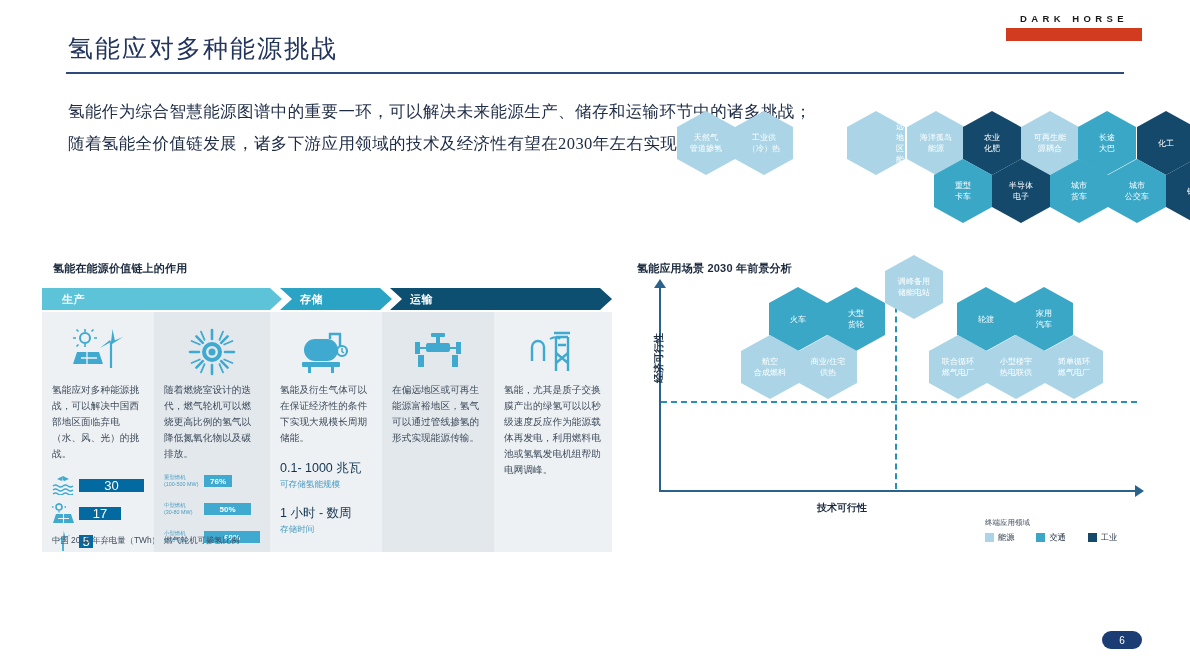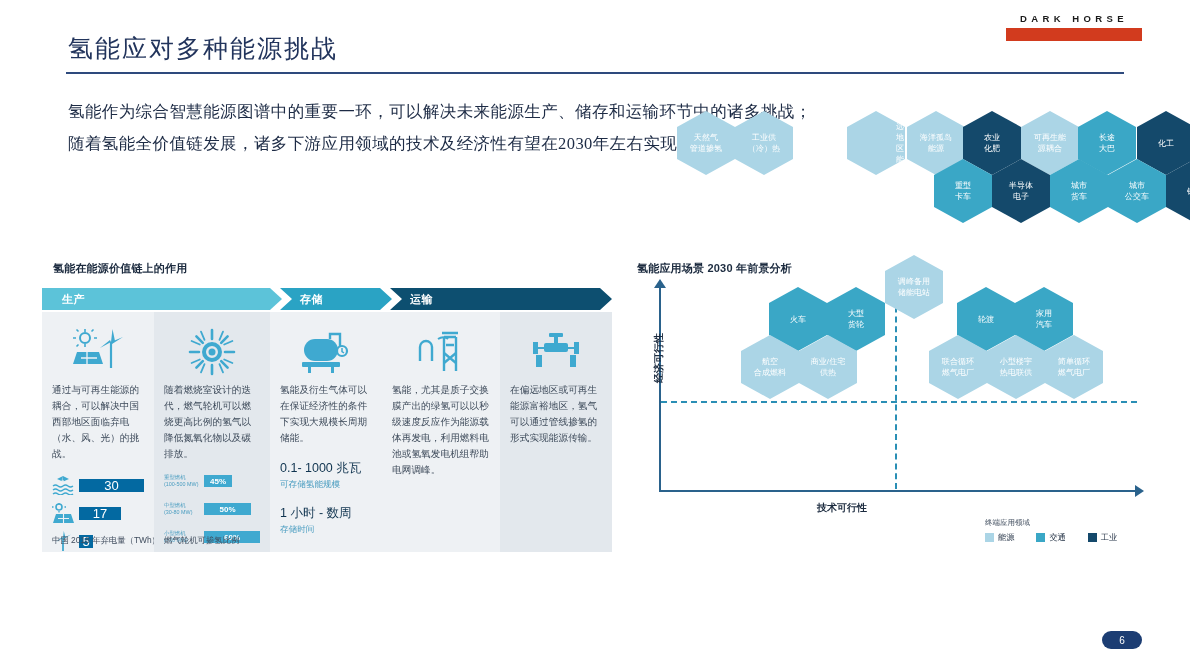--- a/index.html
+++ b/index.html
@@ -203,21 +203,21 @@
           <g fill="#3fa9d0">
             <circle cx="14" cy="10" r="5" fill="none" stroke="#3fa9d0" stroke-width="2"></circle>
             <path d="M14 1v3M14 16v3M5 10H2M26 10h-3M7.5 3.5L5.5 1.5M20.5 3.5l2-2M7.5 16.5l-2 2" stroke="#3fa9d0" stroke-width="1.6" fill="none"></path>
             <path d="M6 24h22l4 12H2z"></path>
             <path d="M16 24v12M10 30h16" stroke="#eef1f4" stroke-width="1.3"></path>
             <path d="M40 40V14" stroke="#3fa9d0" stroke-width="2.2"></path>
             <path d="M40 14l1.5-13 2.5 12zM40 14l12-5-11 7zM40 14l-11 6 10-8z"></path>
           </g>
         </svg>
       </div>
-      <div class="ptext">通过与可再生能源的耦合，可以解决中国西部地区面临弃电（水、风、光）的挑战。</div>
+      <div class="ptext">氢能应对多种能源挑战，可以解决中国西部地区面临弃电（水、风、光）的挑战。</div>
       <div class="bars1">
         <div class="bar-row">
           <div class="bar-ico">
             <svg width="22" height="20" viewBox="0 0 22 20">
                 <g fill="#3fa9d0">
               <path d="M11 1l1.5 5L11 5 9.5 6zM11 1L5 4l5.2 2.2zM11 1l6 3-5.2 2.2z"></path>
               <path d="M1 11q2.5-2 5 0t5 0 5 0 5 0" stroke="#3fa9d0" stroke-width="1.4" fill="none"></path>
               <path d="M1 15q2.5-2 5 0t5 0 5 0 5 0" stroke="#3fa9d0" stroke-width="1.4" fill="none"></path>
               <path d="M1 19q2.5-2 5 0t5 0 5 0 5 0" stroke="#3fa9d0" stroke-width="1.4" fill="none"></path>
             </g>
@@ -265,21 +265,21 @@
             <g stroke="#3fa9d0" stroke-width="1.8" stroke-linecap="round">
               <path d="M13 3.6l3.5 8.2M35 3.6l-3.5 8.2M3.6 13l8.2 3.5M3.6 35l8.2-3.5M44.4 13l-8.2 3.5M44.4 35l-8.2-3.5M13 44.4l3.5-8.2M35 44.4l-3.5-8.2"></path>
             </g>
           </g>
         </svg>
       </div>
       <div class="ptext">随着燃烧室设计的迭代，燃气轮机可以燃烧更高比例的氢气以降低氮氧化物以及碳排放。</div>
       <div class="bars2">
         <div class="b2row">
           <div class="b2lab">重型燃机<br>(100-500 MW)</div>
-          <div class="b2fill" style="width:28px">45%</div>
+          <div class="b2fill" style="width:28px">76%</div>
         </div>
         <div class="b2row">
           <div class="b2lab">中型燃机<br>(30-80 MW)</div>
           <div class="b2fill" style="width:47px">50%</div>
         </div>
         <div class="b2row">
           <div class="b2lab">小型燃机<br>(&lt;30 MW)</div>
           <div class="b2fill" style="width:56px">60%</div>
         </div>
       </div>
@@ -297,51 +297,51 @@
             <circle cx="42" cy="22" r="5" fill="none" stroke="#3fa9d0" stroke-width="2.2"></circle>
             <path d="M42 19v3.5l2 1.5" stroke="#3fa9d0" stroke-width="1.5" fill="none"></path>
           </g>
         </svg>
       </div>
       <div class="ptext">氢能及衍生气体可以在保证经济性的条件下实现大规模长周期储能。</div>
       <div class="stat-big">0.1- 1000 兆瓦</div>
       <div class="stat-sub">可存储氢能规模</div>
       <div class="stat-big">1 小时 - 数周</div>
       <div class="stat-sub">存储时间</div>
-    </div>
-
-    <div class="panel p5">
-      <div class="picon">
-        <svg width="54" height="50" viewBox="0 0 54 50">
-          <g fill="none" stroke="#3fa9d0" stroke-width="2.4">
-            <path d="M6 34V20a6 6 0 0112 0v14"></path>
-            <path d="M30 44V10M42 44V10"></path>
-            <path d="M30 10h12M28 6h16M32 18h8M30 26l12 10M42 26L30 36"></path>
-            <path d="M24 12c6-4 10 0 10 0" stroke-width="2"></path>
-          </g>
-        </svg>
-      </div>
-      <div class="ptext">氢能，尤其是质子交换膜产出的绿氢可以以秒级速度反应作为能源载体再发电，利用燃料电池或氢氧发电机组帮助电网调峰。</div>
     </div>
 
     <div class="panel p4">
       <div class="picon">
         <svg width="50" height="42" viewBox="0 0 50 42">
           <g fill="#3fa9d0">
             <rect x="18" y="2" width="14" height="4" rx="1"></rect>
             <rect x="23" y="5" width="4" height="8"></rect>
             <rect x="13" y="12" width="24" height="9" rx="2"></rect>
             <path d="M13 16h-6v-5H2v12h5v-5h6z"></path>
             <path d="M37 16h6v-5h5v12h-5v-5h-6z"></path>
             <rect x="5" y="24" width="6" height="12"></rect>
             <rect x="39" y="24" width="6" height="12"></rect>
           </g>
         </svg>
       </div>
       <div class="ptext">在偏远地区或可再生能源富裕地区，氢气可以通过管线掺氢的形式实现能源传输。</div>
+    </div>
+
+    <div class="panel p5">
+      <div class="picon">
+        <svg width="54" height="50" viewBox="0 0 54 50">
+          <g fill="none" stroke="#3fa9d0" stroke-width="2.4">
+            <path d="M6 34V20a6 6 0 0112 0v14"></path>
+            <path d="M30 44V10M42 44V10"></path>
+            <path d="M30 10h12M28 6h16M32 18h8M30 26l12 10M42 26L30 36"></path>
+            <path d="M24 12c6-4 10 0 10 0" stroke-width="2"></path>
+          </g>
+        </svg>
+      </div>
+      <div class="ptext">氢能，尤其是质子交换膜产出的绿氢可以以秒级速度反应作为能源载体再发电，利用燃料电池或氢氧发电机组帮助电网调峰。</div>
     </div>
 
   </div>
 
   <div class="cap" id="cap-right">氢能应用场景 2030 年前景分析</div>
 
   <div class="hexchart">
     <div class="axis-v"></div>
     <div class="axis-h"></div>
     <div class="arrow-up"></div>

